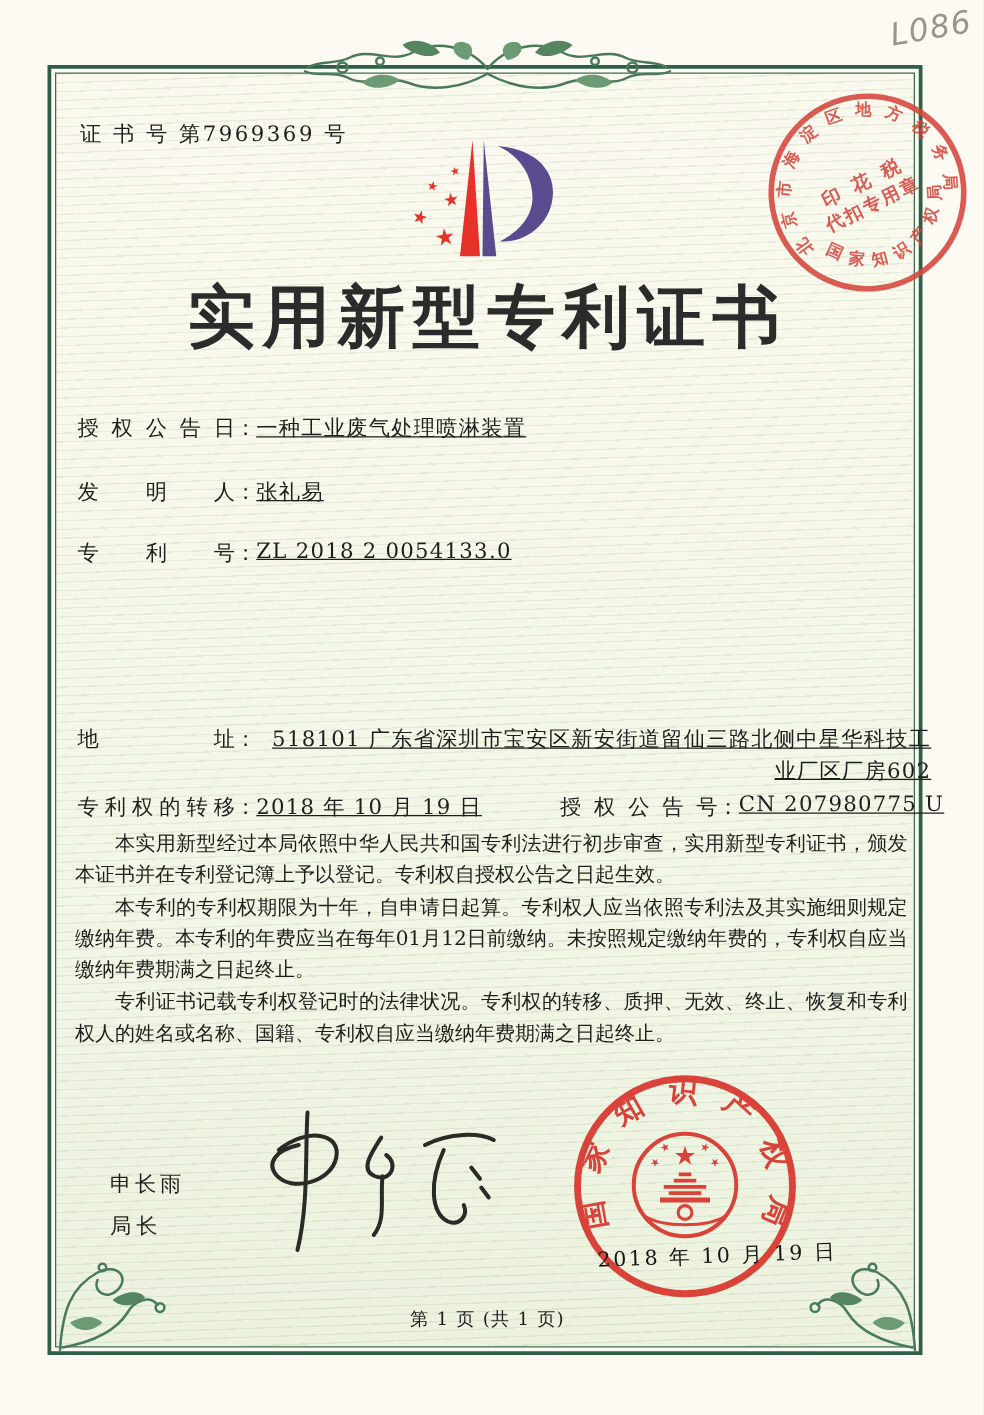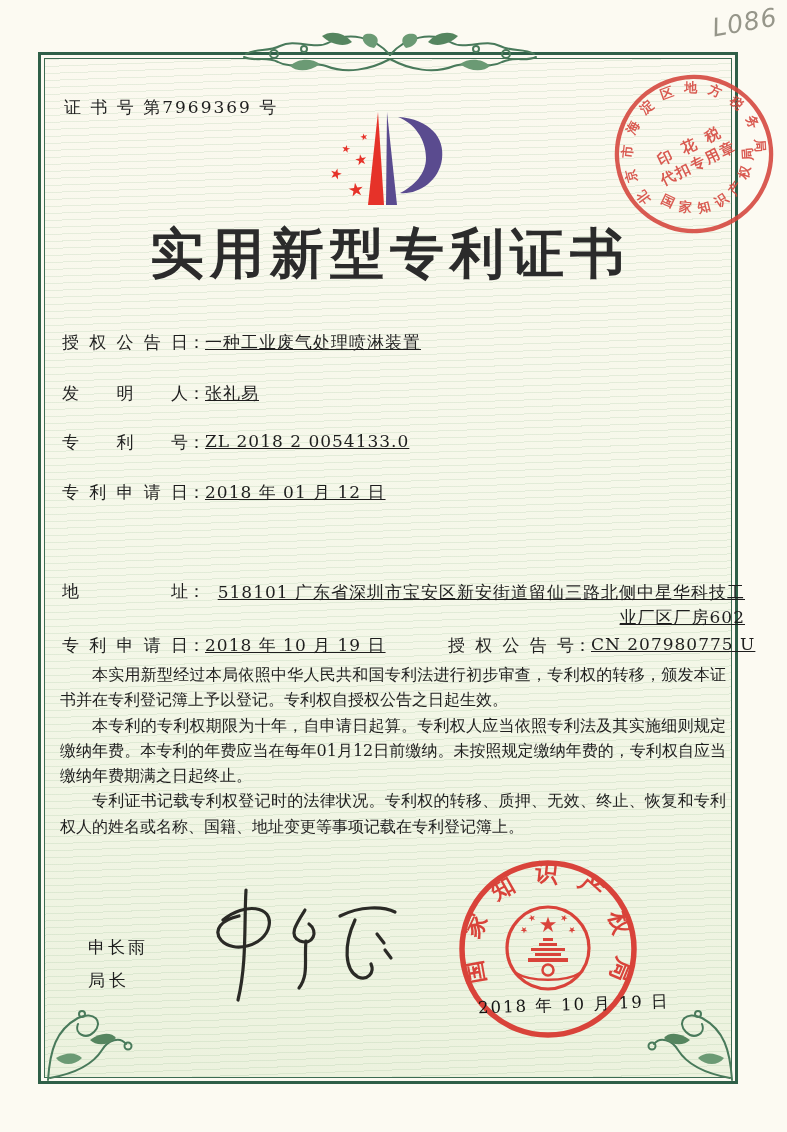--- a/index.html
+++ b/index.html
@@ -127,37 +127,34 @@
 
   <div class="frow" style="top:331px">
     <span class="flabel">授权公告日</span><span class="fcolon">：</span><span class="fval">一种工业废气处理喷淋装置</span>
   </div>
   <div class="frow" style="top:382px">
     <span class="flabel">发明人</span><span class="fcolon">：</span><span class="fval">张礼易</span>
   </div>
   <div class="frow" style="top:431px">
     <span class="flabel">专利号</span><span class="fcolon">：</span><span class="fval">ZL 2018 2 0054133.0</span>
   </div>
-  <div class="frow" style="top:481px">
-    <span class="flabel">专利申请日</span><span class="fcolon">：</span><span class="fval">2018 年 01 月 12 日</span>
-  </div>
   <div class="frow" style="top:580px">
     <span class="flabel">地址</span><span class="fcolon">：</span><span class="fval fval-wrap">518101 广东省深圳市宝安区新安街道留仙三路北侧中星华科技工业厂区厂房602</span>
   </div>
   <div class="frow" style="top:634px">
-    <span class="flabel">专利申请日</span><span class="fcolon">：</span><span class="fval">2018 年 10 月 19 日</span>
+    <span class="flabel">专利权的转移</span><span class="fcolon">：</span><span class="fval">2018 年 10 月 19 日</span>
   </div>
   <div class="frow" style="top:634px;left:448px">
     <span class="flabel">授权公告号</span><span class="fcolon">：</span><span class="fval">CN 207980775 U</span>
   </div>
 
   <div class="paras">
-    <p>本实用新型经过本局依照中华人民共和国专利法进行初步审查，专利权的转移，颁发本证书并在专利登记簿上予以登记。专利权自授权公告之日起生效。</p>
+    <p>本实用新型经过本局依照中华人民共和国专利法进行初步审查，实用新型专利证书，颁发本证书并在专利登记簿上予以登记。专利权自授权公告之日起生效。</p>
     <p>本专利的专利权期限为十年，自申请日起算。专利权人应当依照专利法及其实施细则规定缴纳年费。本专利的年费应当在每年01月12日前缴纳。未按照规定缴纳年费的，专利权自应当缴纳年费期满之日起终止。</p>
-    <p>专利证书记载专利权登记时的法律状况。专利权的转移、质押、无效、终止、恢复和专利权人的姓名或名称、国籍、地址变更等事项记载在专利登记簿上。</p>
+    <p>专利证书记载专利权登记时的法律状况。专利权的转移、质押、无效、终止、恢复和专利权人的姓名或名称、国籍、专利权自应当缴纳年费期满之日起终止。</p>
   </div>
 
   <div class="signoff-title">局长</div>
   <div class="signoff-name">申长雨</div>
 
   <svg class="autograph" width="225" height="135" viewBox="0 0 225 135">
     <g stroke="#2a2a26" stroke-width="3.2" fill="none" stroke-linecap="round" stroke-linejoin="round">
       <path d="M38,42 C60,24 88,28 84,48 C80,68 48,76 36,62 C28,52 36,42 54,38"></path>
       <path d="M61,12 C59,45 62,85 53,122"></path>
       <path d="M120,32 C111,46 103,58 115,63 C128,68 134,53 124,46"></path>
@@ -205,14 +202,15 @@
     <text font-size="13" letter-spacing="10" fill="#d5453c" font-weight="700">
       <textPath href="#taxTop" startOffset="10">北京市海淀区地方税务局</textPath>
     </text>
     <text x="86" y="82" text-anchor="middle" font-size="15" letter-spacing="3" fill="#d5453c" font-weight="700">印 花 税</text>
     <text x="86" y="101" text-anchor="middle" font-size="14.5" letter-spacing="2" fill="#d5453c" font-weight="700">代扣专用章</text>
     <text font-size="13" letter-spacing="7" fill="#d5453c" font-weight="700">
       <textPath href="#taxBottom" startOffset="9">国家知识产权局</textPath>
     </text>
   </svg>
 
+  <div class="footer">第 1 页 (共 1 页)</div>
 
 </div>
 
 </body></html>

